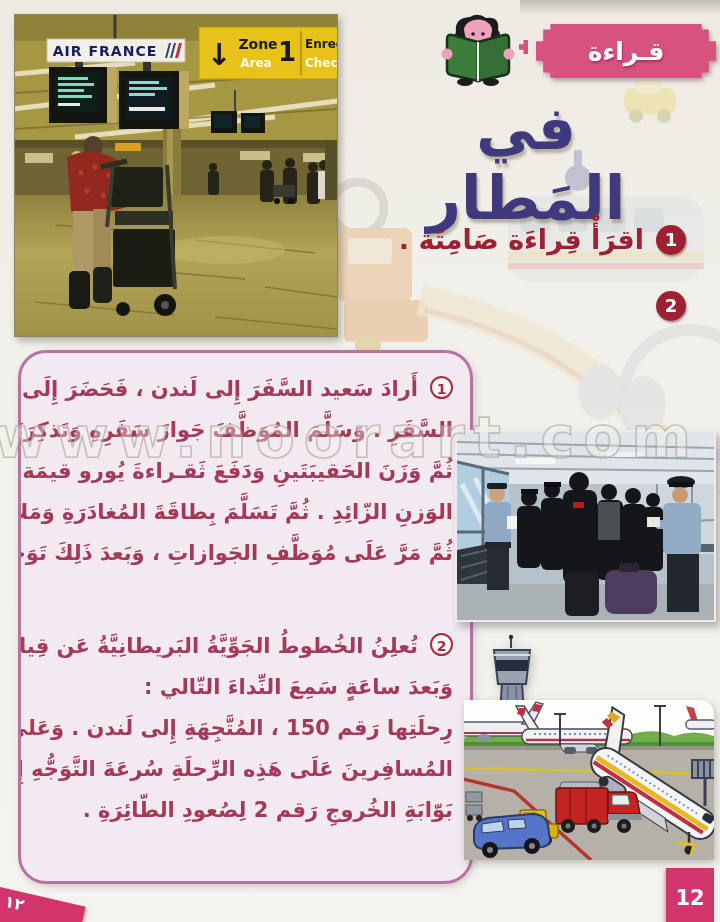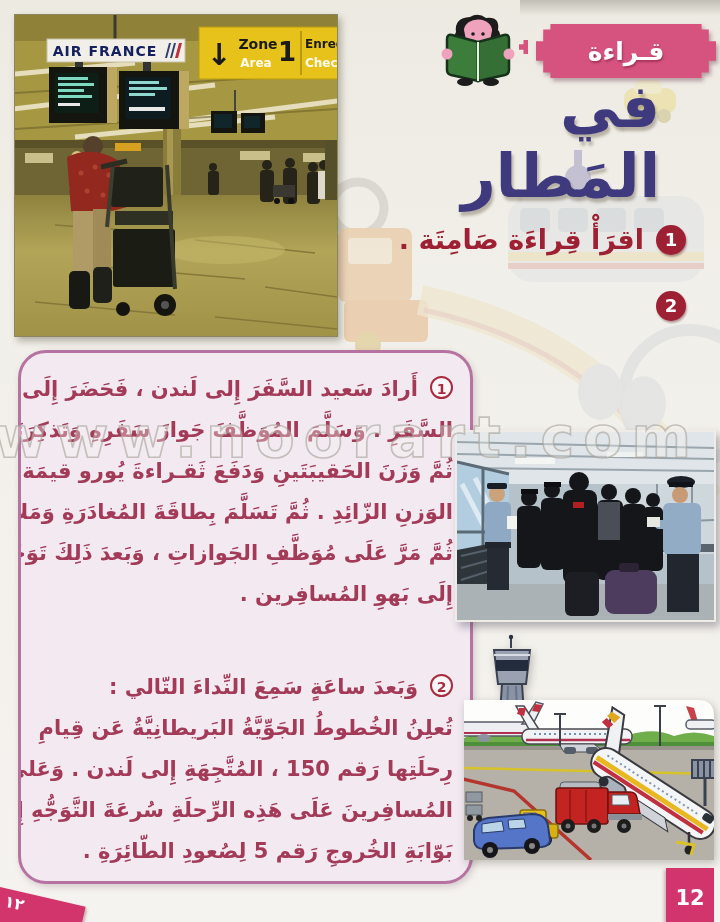--- a/index.html
+++ b/index.html
@@ -25,21 +25,21 @@
   .banner-shape{width:100%;height:100%;background:#d6537f;
     clip-path:polygon(0 32%,4% 32%,4% 10%,8% 10%,8% 0,92% 0,92% 10%,96% 10%,96% 32%,100% 32%,100% 68%,96% 68%,96% 90%,92% 90%,92% 100%,8% 100%,8% 90%,4% 90%,4% 68%,0 68%);
     display:flex;align-items:center;justify-content:center;}
   .banner-label{color:#fff;font-size:25px;font-weight:bold;
     text-shadow:1px 2px 2px rgba(130,30,60,.55);}
   .banner-bit{position:absolute;left:519px;top:40px;width:9px;height:14px;background:#d6537f;
     clip-path:polygon(0 30%,50% 30%,50% 0,100% 0,100% 100%,50% 100%,50% 70%,0 70%);z-index:11;}
   
   .reader{position:absolute;left:436px;top:12px;z-index:12;}
   
-  .title{position:absolute;left:392px;top:71px;width:268px;text-align:right;z-index:12;
+  .title{position:absolute;left:392px;top:93px;width:268px;text-align:center;z-index:12;
     font-size:60px;font-weight:bold;color:#3f3a7e;direction:rtl;
     text-shadow:2px 4px 3px rgba(115,105,85,.45);}
   
   .instr{position:absolute;right:70px;display:flex;direction:rtl;align-items:center;gap:12px;z-index:12;}
   .instr-1{top:224px;} .instr-2{top:291px;}
   .instr-num{width:30px;height:30px;border-radius:50%;background:#9e2133;color:#fff;
     font-size:18px;font-weight:bold;line-height:30px;text-align:center;flex:0 0 auto;
     box-shadow:1px 2px 2px rgba(90,30,40,.4);}
   .instr-label{color:#9e2133;font-size:27px;font-weight:bold;white-space:nowrap;}
   
@@ -286,29 +286,28 @@
   </div>
 
   <div class="passage-box">
     <div class="para para-1">
       <span class="para-num">1</span>
       <div class="pline">أَرادَ سَعيد السَّفَرَ إِلى لَندن ، فَحَضَرَ إِلَى بَهوِ</div>
       <div class="pline">السَّفَرِ . وَسَلَّمَ المُوَظَّفَ جَوازَ سَفَرِهِ وَتَذكِرَتَهُ .</div>
       <div class="pline">ثُمَّ وَزَنَ الحَقيبَتَينِ وَدَفَعَ ثَقـراءةَ يُورو قيمَة</div>
       <div class="pline">الوَزنِ الزّائِدِ . ثُمَّ تَسَلَّمَ بِطاقَةَ المُغادَرَةِ وَمَلأَها .</div>
       <div class="pline">ثُمَّ مَرَّ عَلَى مُوَظَّفِ الجَوازاتِ ، وَبَعدَ ذَلِكَ تَوَجَّهَ</div>
-      <div class="pline">إِلَى بَهوِ المُسافِرين .</div>
     </div>
     <div class="para para-2">
       <span class="para-num">2</span>
+      <div class="pline">تُعلِنُ الخُطوطُ الجَوِّيَّةُ البَريطانِيَّةُ عَن قِيامِ</div>
       <div class="pline">وَبَعدَ ساعَةٍ سَمِعَ النِّداءَ التّالي :</div>
-      <div class="pline">تُعلِنُ الخُطوطُ الجَوِّيَّةُ البَريطانِيَّةُ عَن قِيامِ</div>
       <div class="pline">رِحلَتِها رَقم 150 ، المُتَّجِهَةِ إِلى لَندن . وَعَلى</div>
       <div class="pline">المُسافِرينَ عَلَى هَذِه الرِّحلَةِ سُرعَةَ التَّوَجُّهِ إِلَى</div>
-      <div class="pline">بَوّابَةِ الخُروجِ رَقم 5 لِصُعودِ الطّائِرَةِ .</div>
+      <div class="pline">بَوّابَةِ الخُروجِ رَقم 2 لِصُعودِ الطّائِرَةِ .</div>
     </div>
   </div>
 
   <svg class="photo-passport" width="257" height="188" viewBox="0 0 257 188">
     <rect width="257" height="188" fill="#b6c2ca"></rect>
     <rect width="257" height="52" fill="#dfe5e8"></rect>
     <g stroke="#9aa6ae" stroke-width="2">
       <line x1="0" y1="10" x2="257" y2="16"></line>
       <line x1="0" y1="22" x2="257" y2="27"></line>
       <line x1="0" y1="36" x2="257" y2="39"></line>

